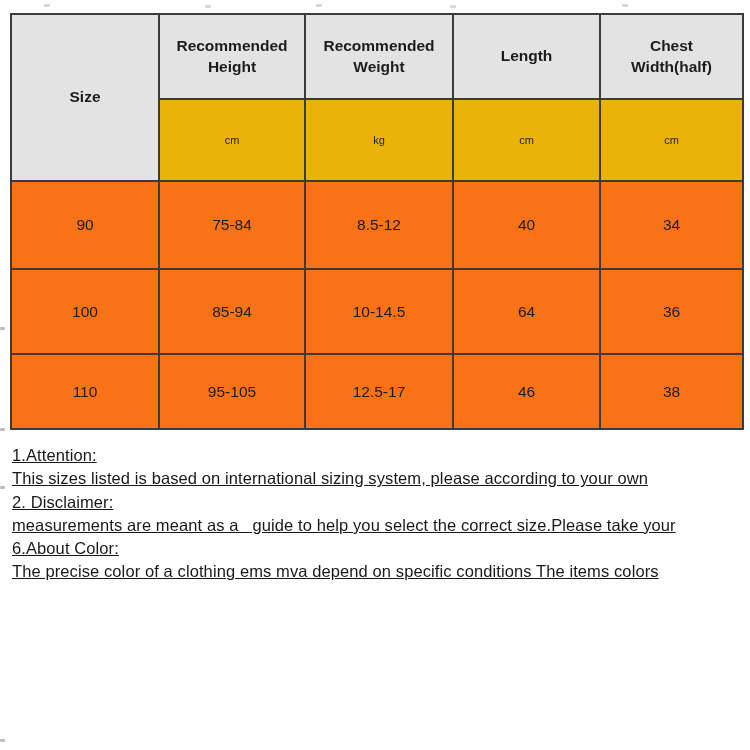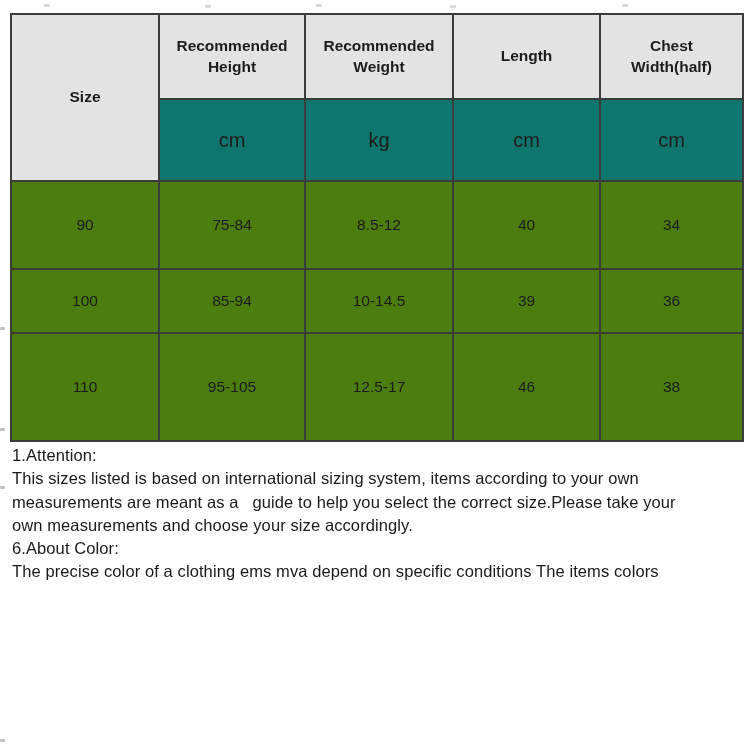--- a/index.html
+++ b/index.html
@@ -31,40 +31,40 @@
     overflow: hidden;
   }
   td.hd {
     background: #e3e3e3;
     font-weight: bold;
     font-size: 15.5px;
     line-height: 1.32;
     padding: 0 14px;
   }
   td.unit {
-    background: #0f766e;
+    background: #eab308;
     font-weight: normal;
-    font-size: 20px;
+    font-size: 11px;
   }
   td.data {
-    background: #4d7c0f;
+    background: #f97316;
     font-size: 15.5px;
   }
 
   .notes {
     position: absolute;
     left: 12px;
     top: 444px;
     width: 732px;
     font-size: 16.5px;
     line-height: 23.3px;
     color: #191919;
     letter-spacing: 0.1px;
   }
-  .note-line { white-space: pre; }
+  .note-line { white-space: pre; text-decoration: underline; }
 
   
   .artifact {
     position: absolute;
     background: #a8a8a8;
     border-radius: 1px;
   }
   .artifact.top { width: 6px; height: 3px; opacity: 0.45; }
   .artifact.left { width: 5px; height: 3px; opacity: 0.75; }
 </style>
@@ -95,42 +95,42 @@
         <td class="unit">cm</td>
         <td class="unit">cm</td>
       </tr>
       <tr style="height:88px">
         <td class="data">90</td>
         <td class="data">75-84</td>
         <td class="data">8.5-12</td>
         <td class="data">40</td>
         <td class="data">34</td>
       </tr>
-      <tr style="height:64px">
+      <tr style="height:85px">
         <td class="data">100</td>
         <td class="data">85-94</td>
         <td class="data">10-14.5</td>
-        <td class="data">39</td>
+        <td class="data">64</td>
         <td class="data">36</td>
       </tr>
-      <tr style="height:108px">
+      <tr style="height:75px">
         <td class="data">110</td>
         <td class="data">95-105</td>
         <td class="data">12.5-17</td>
         <td class="data">46</td>
         <td class="data">38</td>
       </tr>
     </tbody>
   </table>
 
   <div class="notes">
     <div class="note-line">1.Attention:</div>
-    <div class="note-line">This sizes listed is based on international sizing system, items according to your own</div>
+    <div class="note-line">This sizes listed is based on international sizing system, please according to your own</div>
+    <div class="note-line">2. Disclaimer:</div>
     <div class="note-line">measurements are meant as a   guide to help you select the correct size.Please take your</div>
-    <div class="note-line">own measurements and choose your size accordingly.</div>
     <div class="note-line">6.About Color:</div>
     <div class="note-line">The precise color of a clothing ems mva depend on specific conditions The items colors</div>
   </div>
 
   <div class="artifact top" style="left:44px;  top:4px;"></div>
   <div class="artifact top" style="left:205px; top:5px;"></div>
   <div class="artifact top" style="left:316px; top:4px;"></div>
   <div class="artifact top" style="left:450px; top:5px;"></div>
   <div class="artifact top" style="left:622px; top:4px;"></div>
   <div class="artifact left" style="left:0px;   top:327px;"></div>

